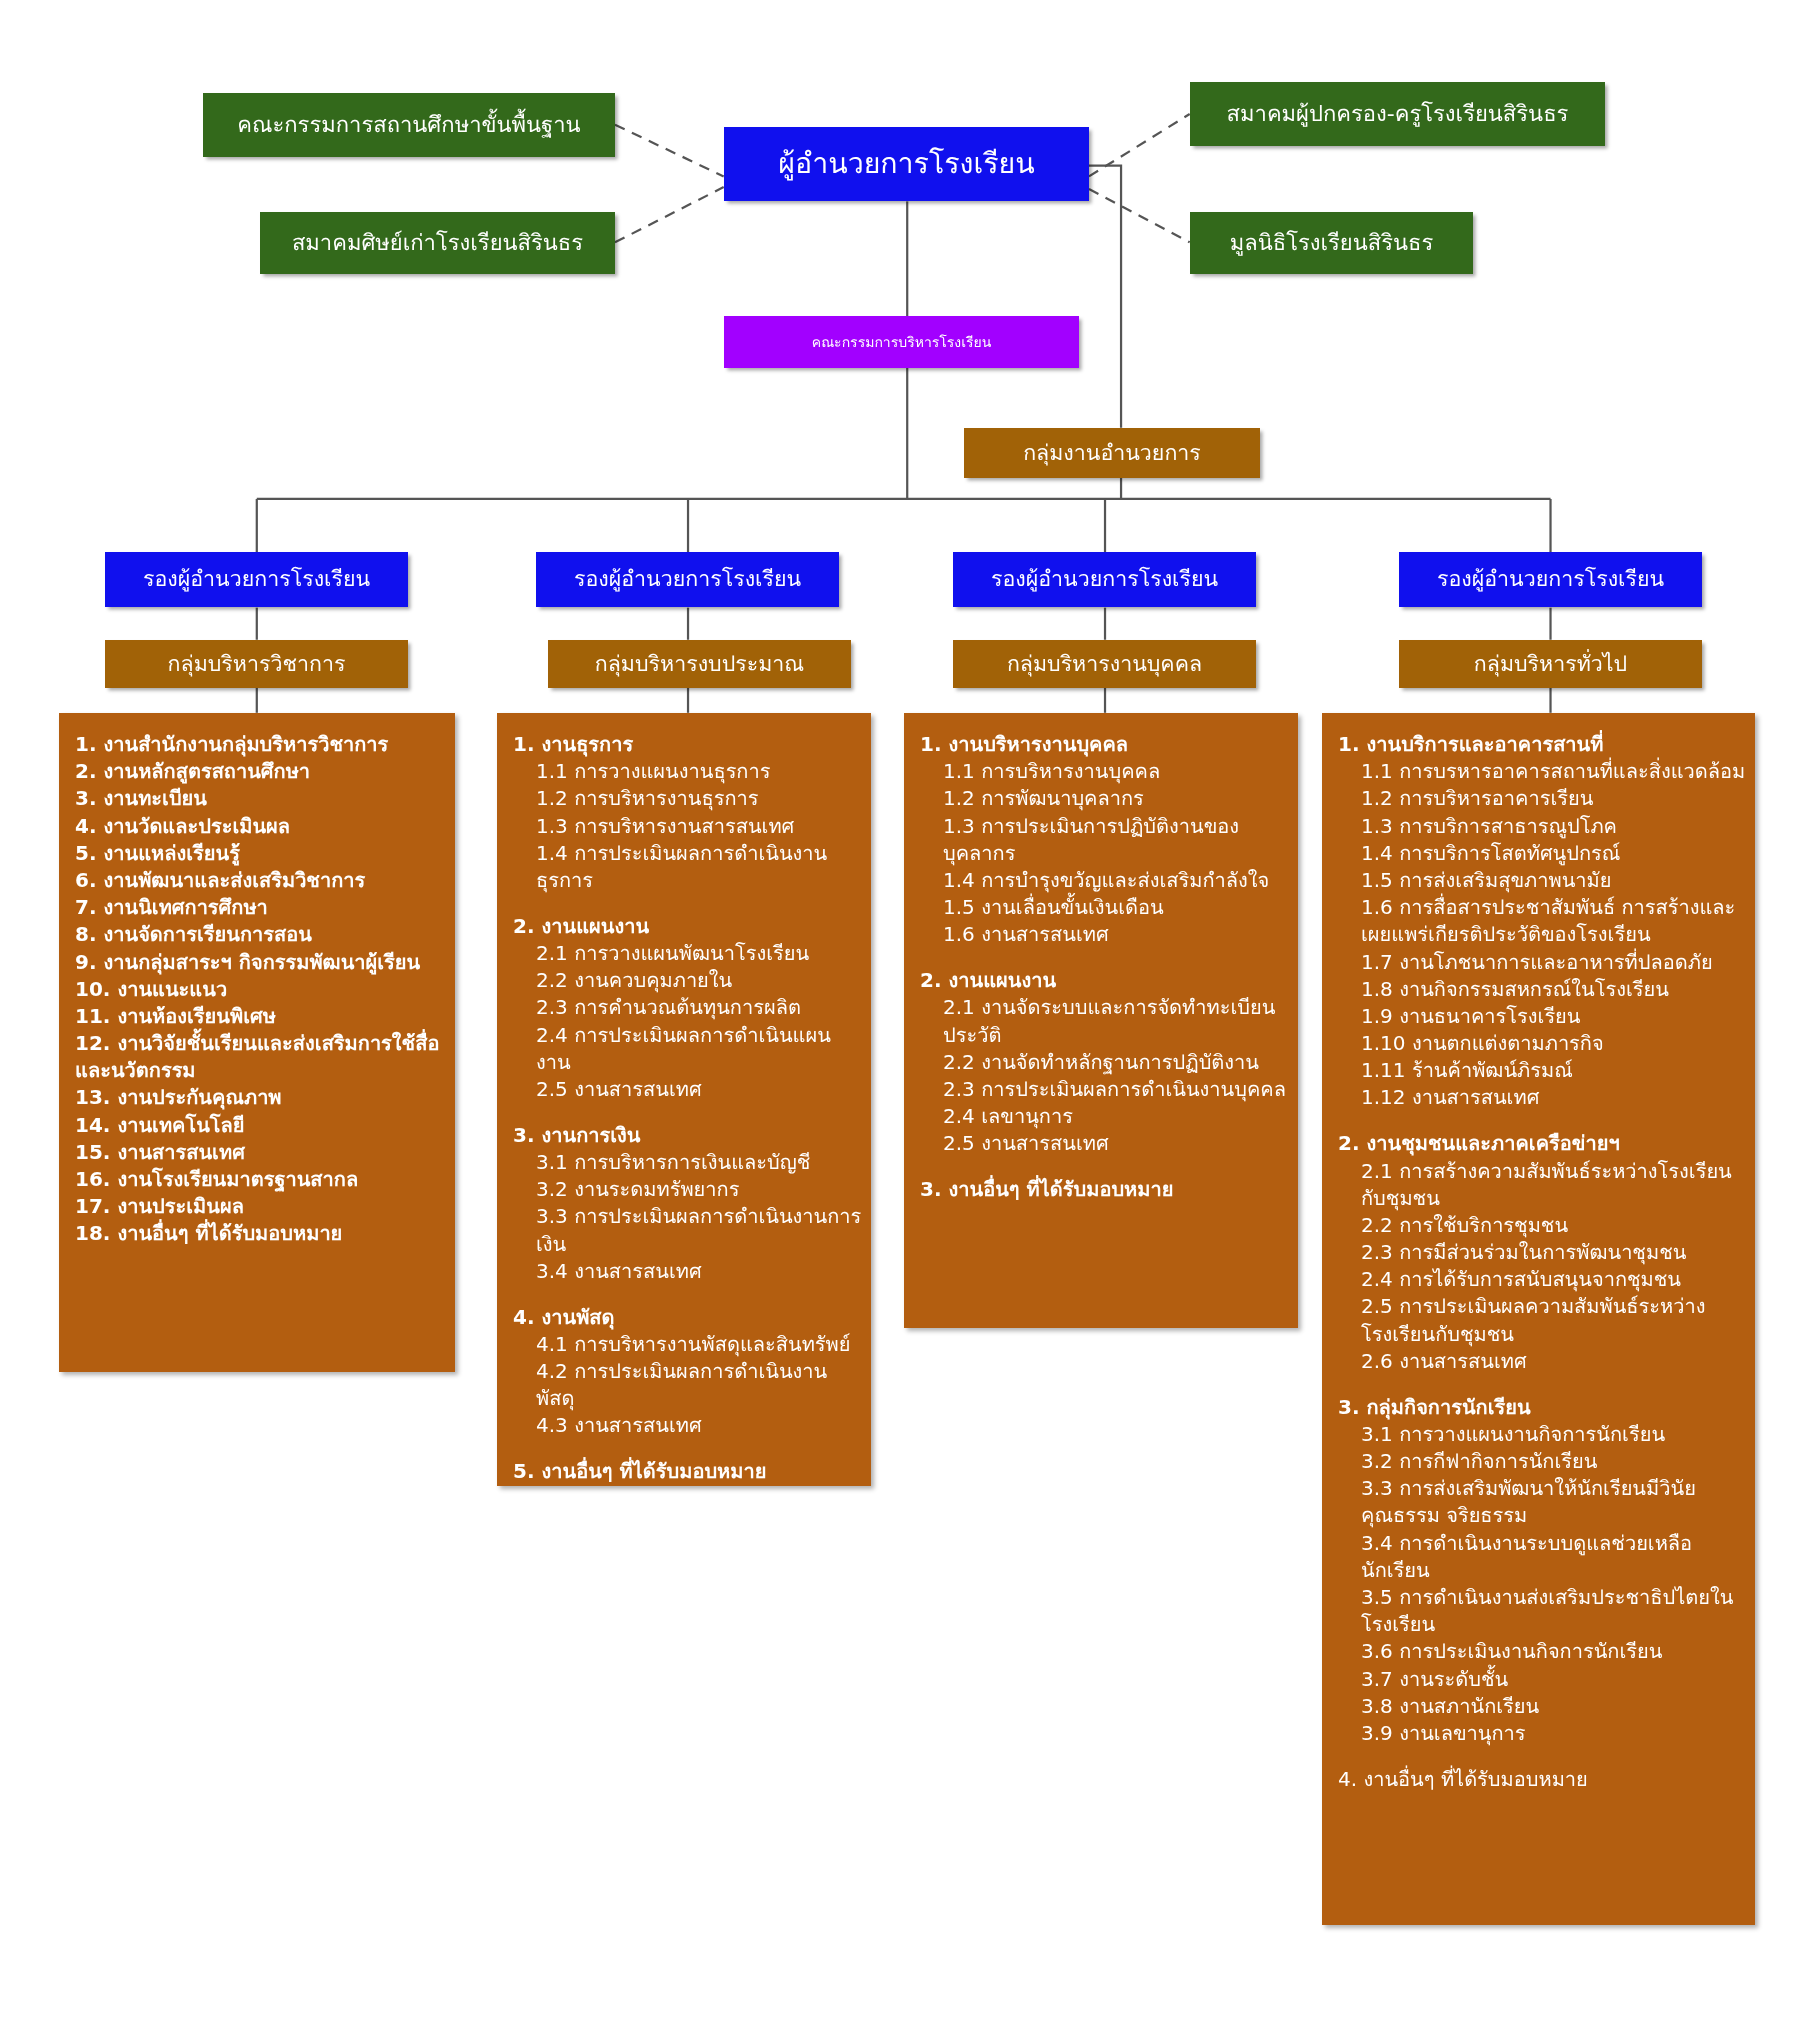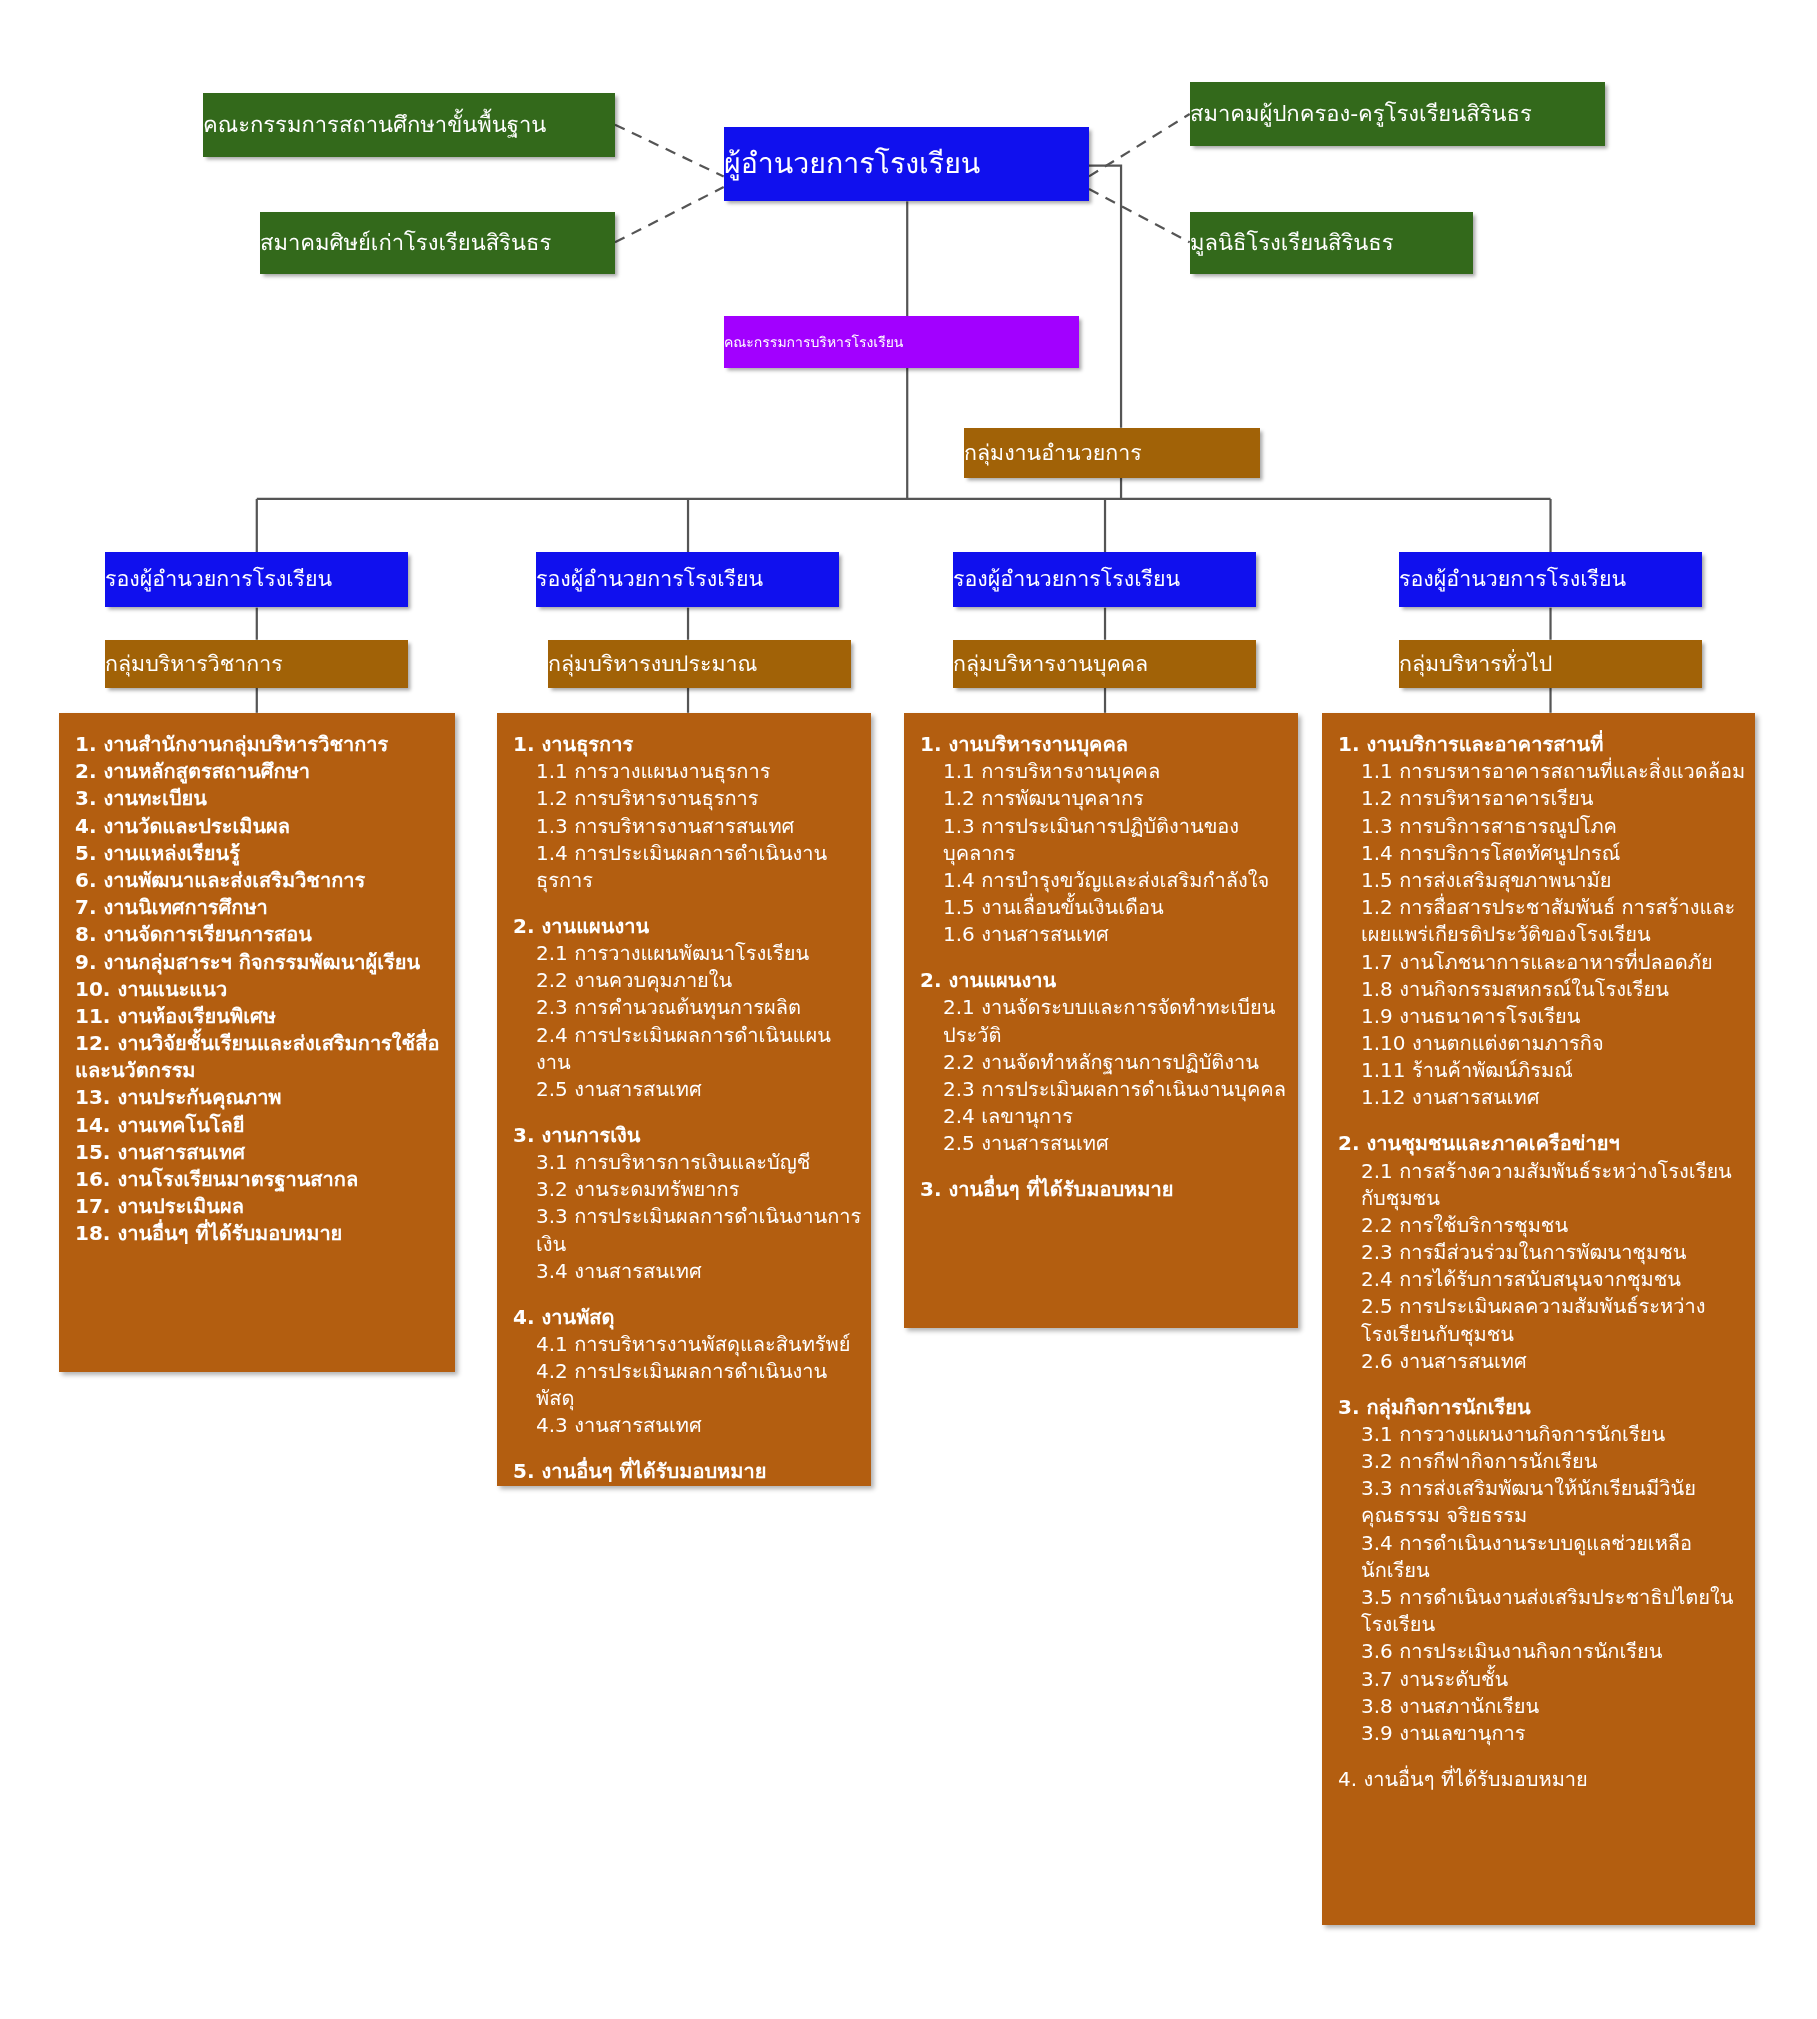--- a/index.html
+++ b/index.html
@@ -12,21 +12,21 @@
   }
   #chart { position:absolute; left:0; top:0; width:1818px; height:2019px; }
 
   
   svg.wires { position:absolute; left:0; top:0; width:1818px; height:2019px; pointer-events:none; }
 
   
   .node {
     position:absolute;
     box-sizing:border-box;
-    display:flex; align-items:center; 
+    display:flex; align-items:center; justify-content:center;
     color:#ffffff;
     text-align:center;
     box-shadow:2.7px 2.7px 3.6px rgba(0,0,0,0.35);
     line-height:1.15;
   }
   .node.green   { background:#33691b; }
   .node.blue    { background:#1010ee; }
   .node.purple  { background:#a200ff; }
   .node.ltblue  { background:#a16207; }
 
@@ -216,21 +216,21 @@
   <div class="node ltblue" style="left:1399px; top:640px; width:303px; height:48px;">
     <span>กลุ่มบริหารทั่วไป</span>
   </div>
   <div class="panel" id="panel-3" style="left:1322px; top:713px; width:433px; height:1212px;">
       <p class="grp">1. งานบริการและอาคารสานที่</p>
       <p class="sub">1.1 การบรหารอาคารสถานที่และสิ่งแวดล้อม</p>
       <p class="sub">1.2 การบริหารอาคารเรียน</p>
       <p class="sub">1.3 การบริการสาธารณูปโภค</p>
       <p class="sub">1.4 การบริการโสตทัศนูปกรณ์</p>
       <p class="sub">1.5 การส่งเสริมสุขภาพนามัย</p>
-      <p class="sub">1.2 การสื่อสารประชาสัมพันธ์ การสร้างและเผยแพร่เกียรติประวัติของโรงเรียน</p>
+      <p class="sub">1.6 การสื่อสารประชาสัมพันธ์ การสร้างและเผยแพร่เกียรติประวัติของโรงเรียน</p>
       <p class="sub">1.7 งานโภชนาการและอาหารที่ปลอดภัย</p>
       <p class="sub">1.8 งานกิจกรรมสหกรณ์ในโรงเรียน</p>
       <p class="sub">1.9 งานธนาคารโรงเรียน</p>
       <p class="sub">1.10 งานตกแต่งตามภารกิจ</p>
       <p class="sub">1.11 ร้านค้าพัฒน์ภิรมณ์</p>
       <p class="sub">1.12 งานสารสนเทศ</p>
       <div class="gap"></div>
       <p class="grp">2. งานชุมชนและภาคเครือข่ายฯ</p>
       <p class="sub">2.1 การสร้างความสัมพันธ์ระหว่างโรงเรียนกับชุมชน</p>
       <p class="sub">2.2 การใช้บริการชุมชน</p>

